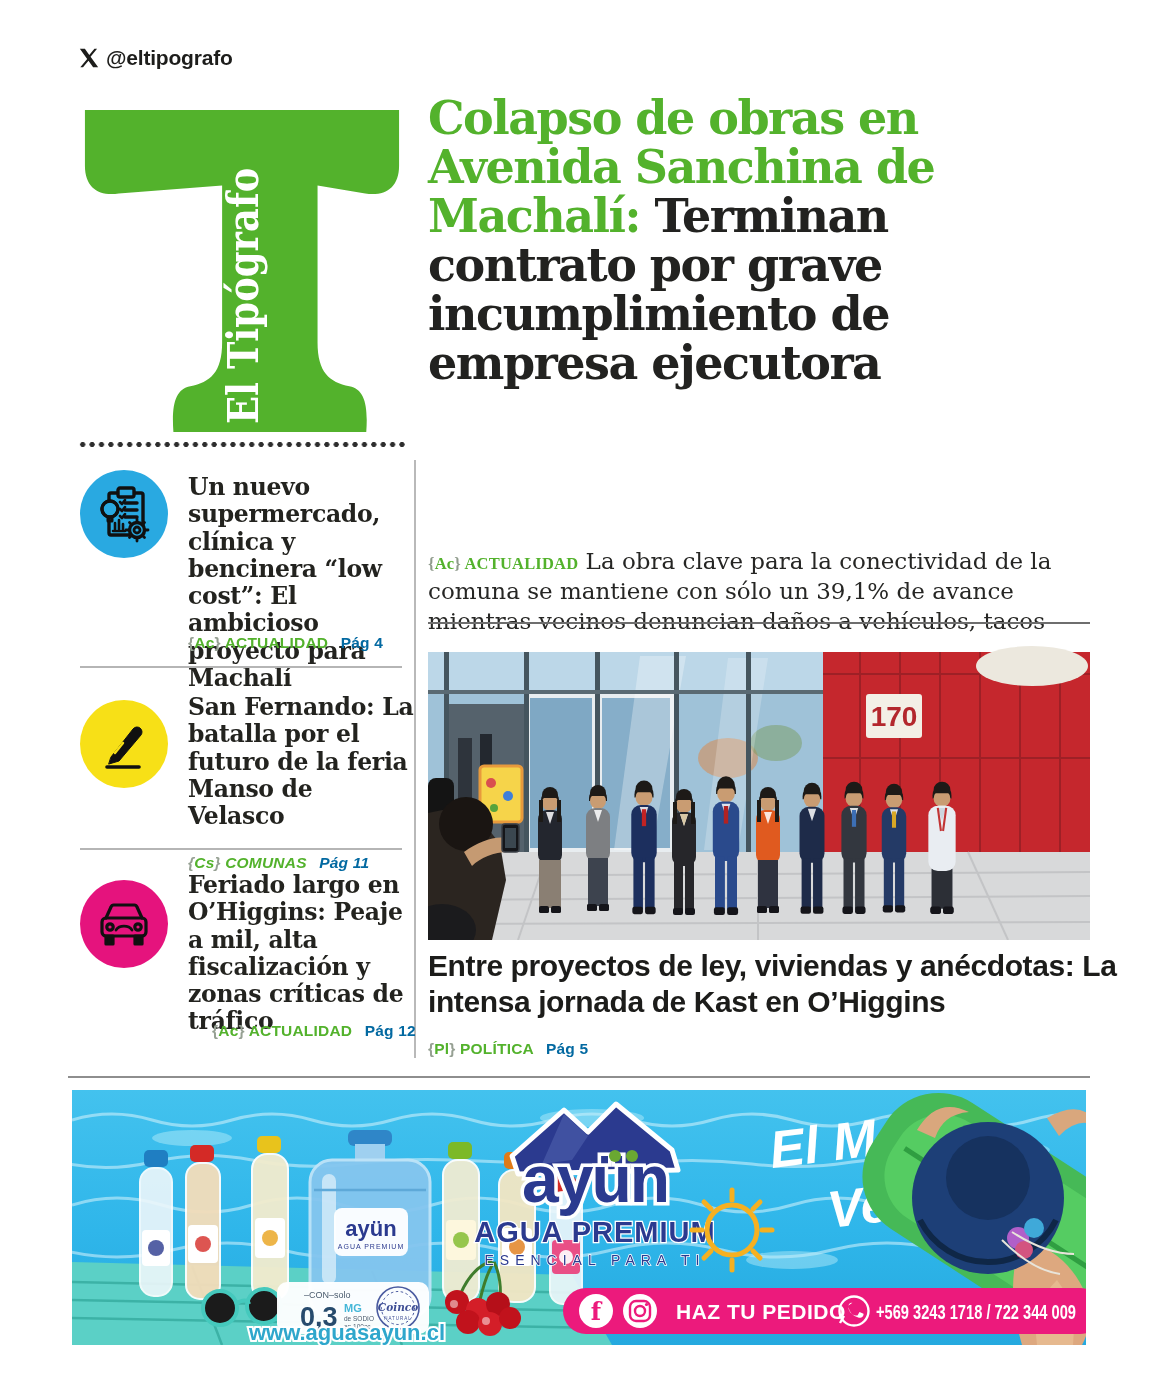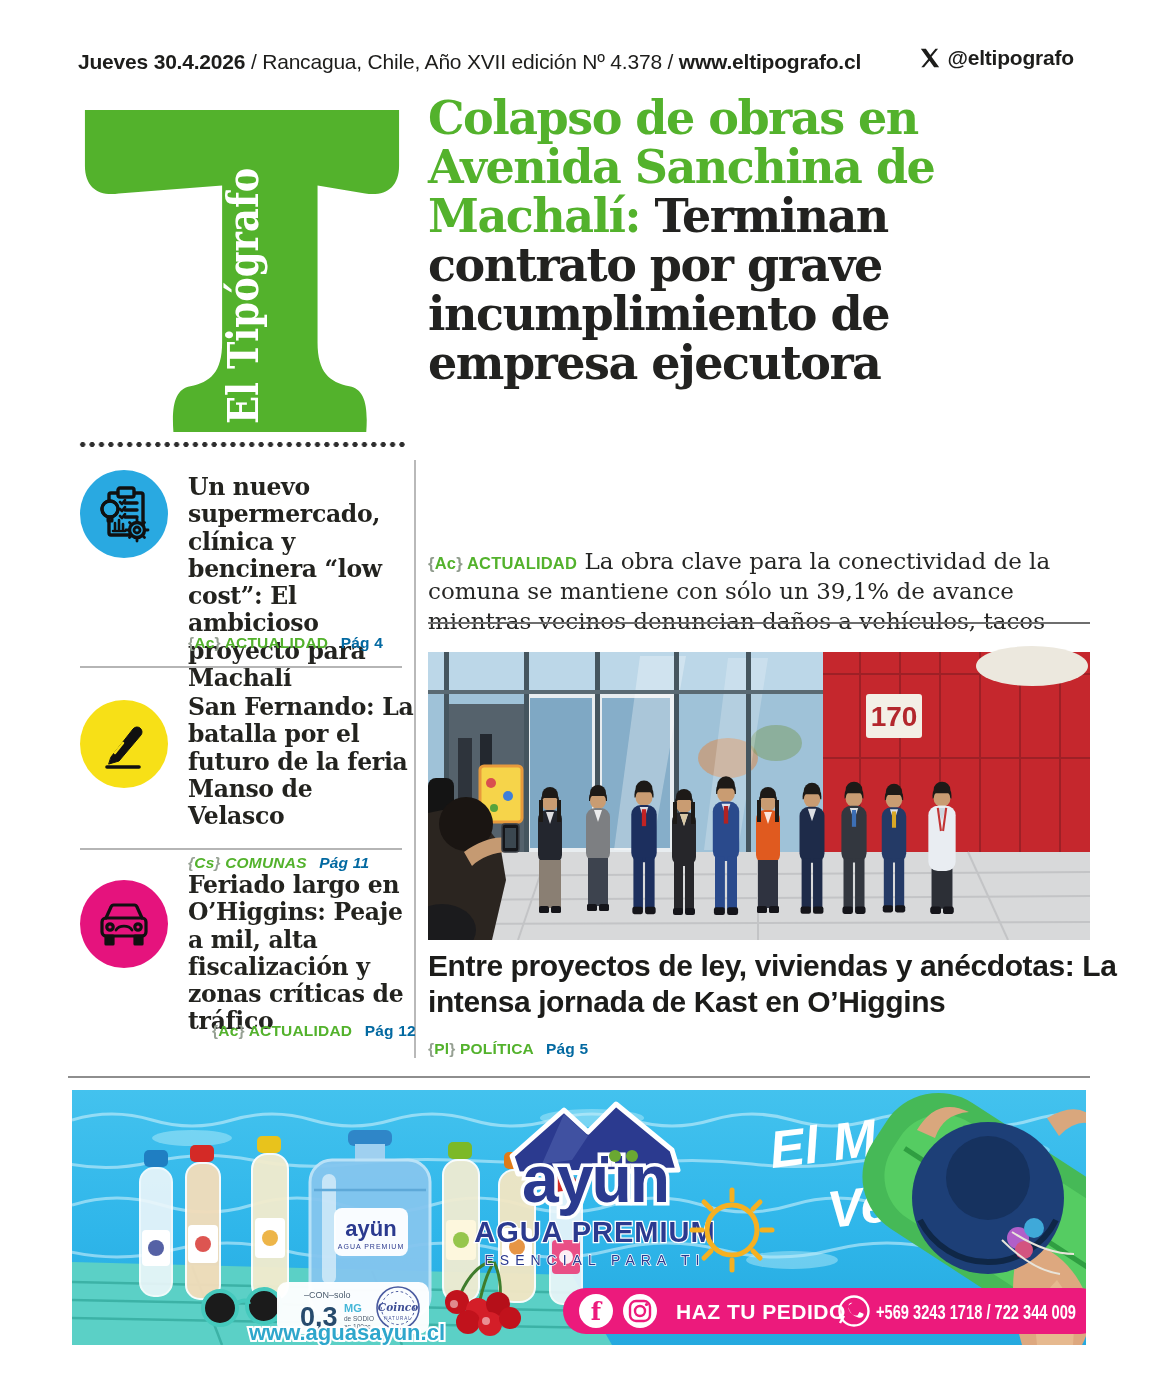--- a/index.html
+++ b/index.html
@@ -15,21 +15,21 @@
   .dotrow{top:441px;left:78px;width:328px;height:7px;
     background-image:radial-gradient(circle,#2d2d2d 2.3px,transparent 2.8px);
     background-size:9.4px 7px;background-position:0 50%;background-repeat:repeat-x;}
   
   .headline{top:94px;left:428px;width:672px;margin:0;
     font-family:"DejaVu Serif","Liberation Serif",serif;font-weight:700;
     font-size:46px;line-height:1.065;letter-spacing:-1.5px;color:#222220;}
   .headline .grn{color:#53b22c;}
   .standfirst{top:524px;left:428px;width:676px;
     font-family:"DejaVu Serif","Liberation Serif",serif;font-size:23px;line-height:1.3;color:#262624;}
-  .kick{font-family:Liberation Sans, sans-serif;font-weight:700;font-size:16.5px;color:#53b22c;letter-spacing:.2px;}
+  .kick{font-family:Liberation Serif, serif;font-weight:700;font-size:16.5px;color:#53b22c;letter-spacing:.2px;}
   .kick .brc{color:#8f9b8c;}
   .pageref{font-family:"Liberation Sans",sans-serif;font-weight:700;font-size:16.5px;color:#53b22c;}
   .mainrule{top:622px;left:428px;width:662px;height:1.5px;background:#6e6e6e;}
   .photo{top:638px;left:428px;}
   .caption{top:948px;left:428px;width:690px;margin:0;
     font-family:Liberation Sans, sans-serif;font-weight:700;
     font-size:30px;line-height:1.2;letter-spacing:-.4px;color:#1c1c1a;}
   .tagrow{font-size:15.5px;font-weight:700;letter-spacing:.2px;}
   .tagrow .brc{color:#96a093;}
   .tagrow .lbl{color:#53b22c;}
@@ -43,23 +43,20 @@
   
   .botrule{top:1076px;left:68px;width:1022px;height:2px;background:#8e8e8e;}
   .banner{top:1090px;left:72px;}
   svg text{font-family:"Liberation Sans","DejaVu Sans",sans-serif;}
   .serifT{font-family:"DejaVu Serif","Liberation Serif",serif;}
 </style>
 </head>
 <body>
 
 <div class="abs topbar">
-  <div>
-    <b>Jueves 30.4.2026</b><span class="mid"> / Rancagua, Chile,  Año XVII edición Nº 4.378 / </span><b>www.eltipografo.cl</b>
-  </div>
   <div class="xwrap">
     <svg width="22" height="22" viewBox="0 0 24 24">
         <path d="M2 2 L10 13 L2.5 22 H5.5 L11.4 14.9 L16.5 22 H22 L13.7 10.5 L20.8 2 H17.9 L12.3 8.7 L7.5 2 Z" fill="#1d1d1b"></path>
       </svg>
     <span>@eltipografo</span>
   </div>
 </div>
 
 <div class="abs logoT">
   <svg width="328" height="336" viewBox="0 0 328 338">

